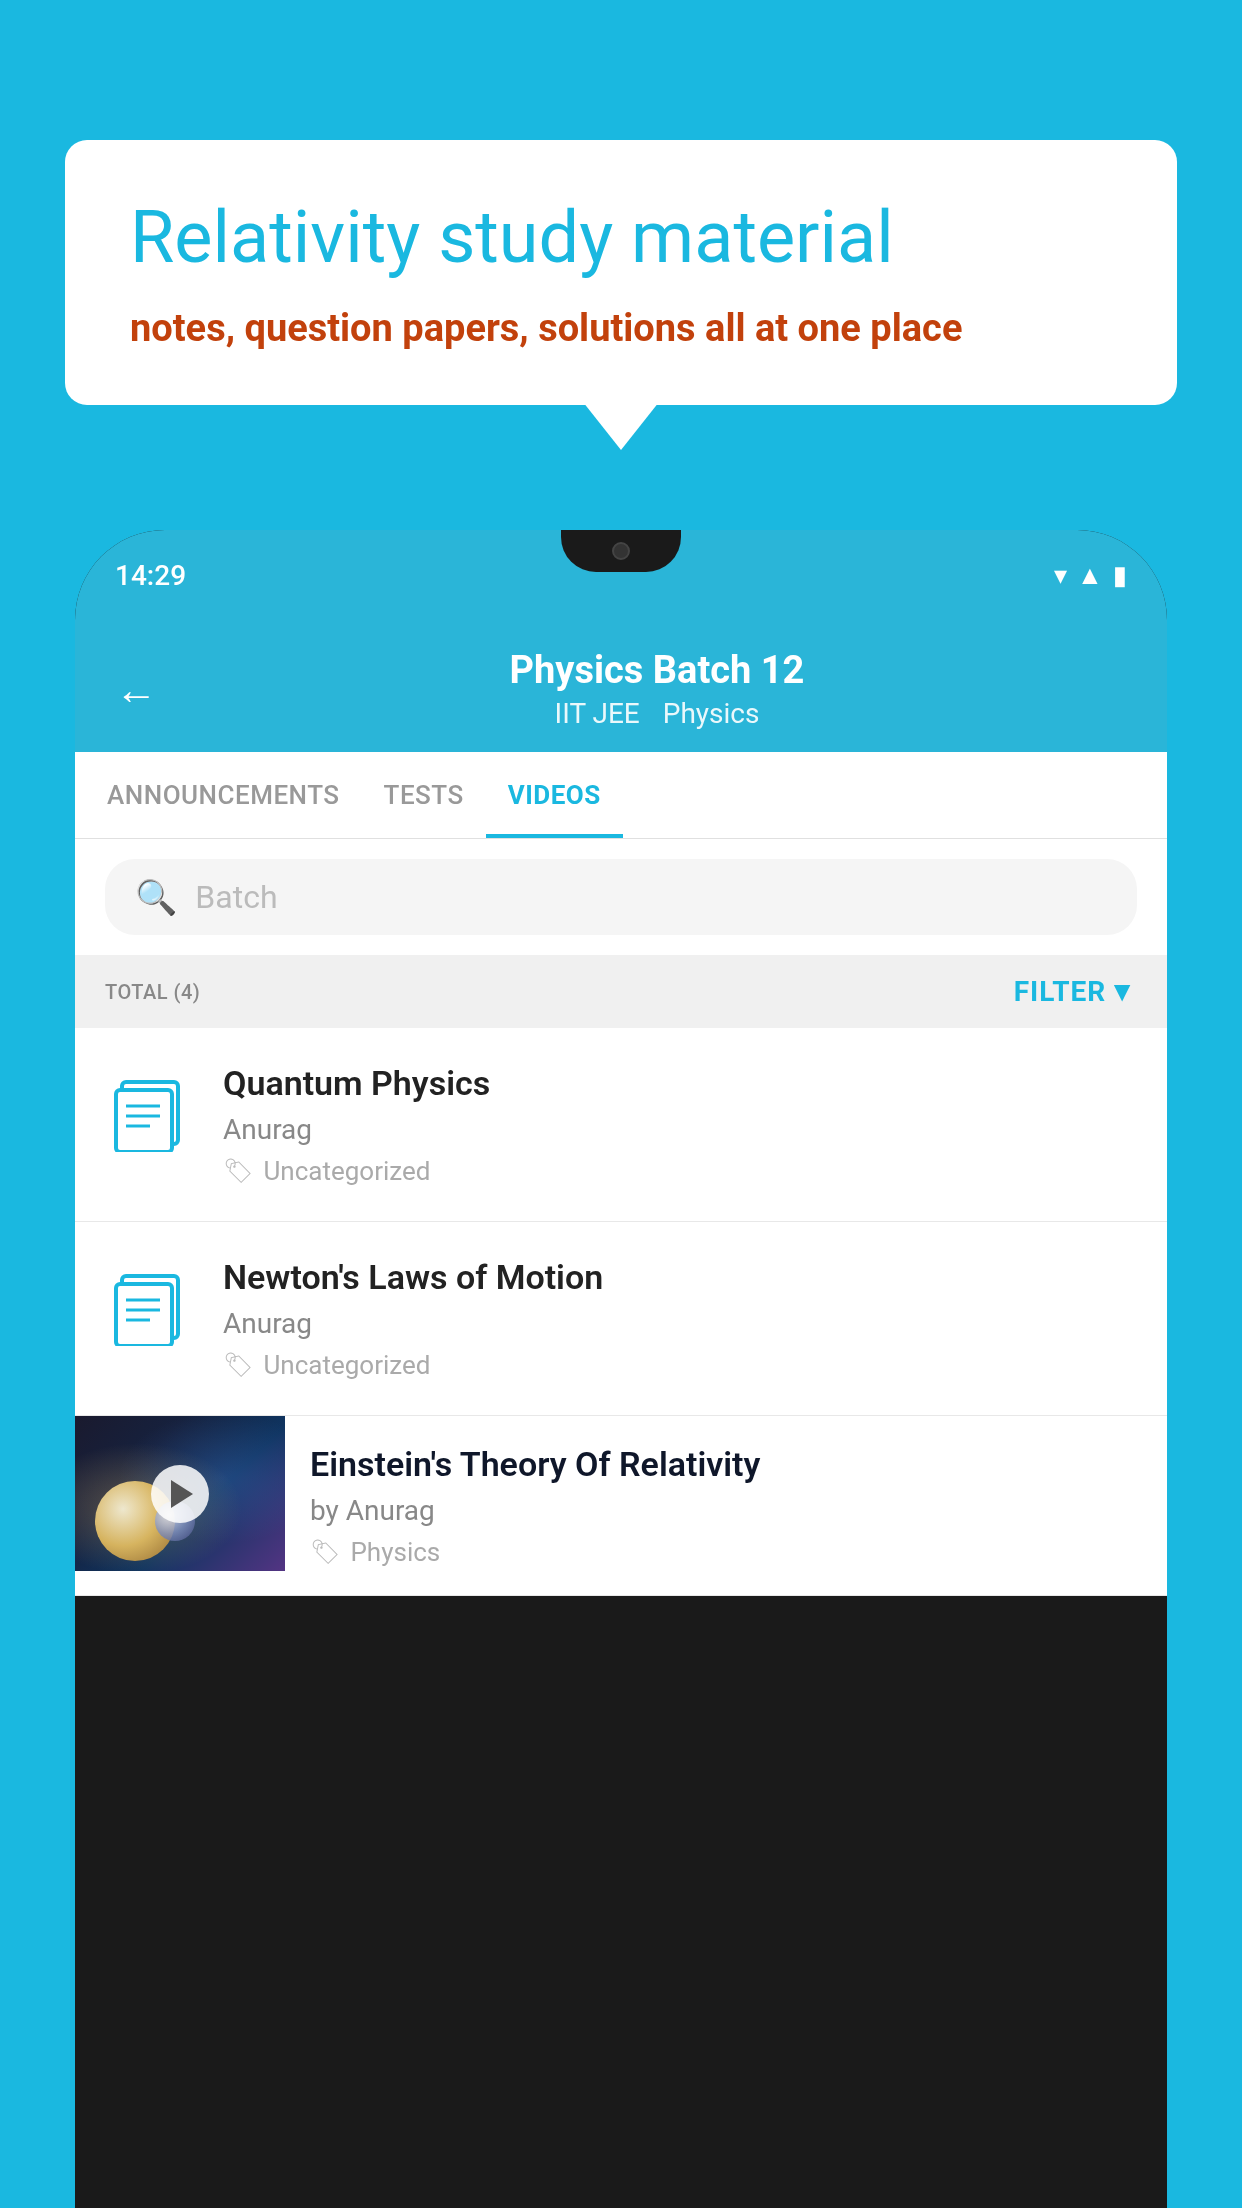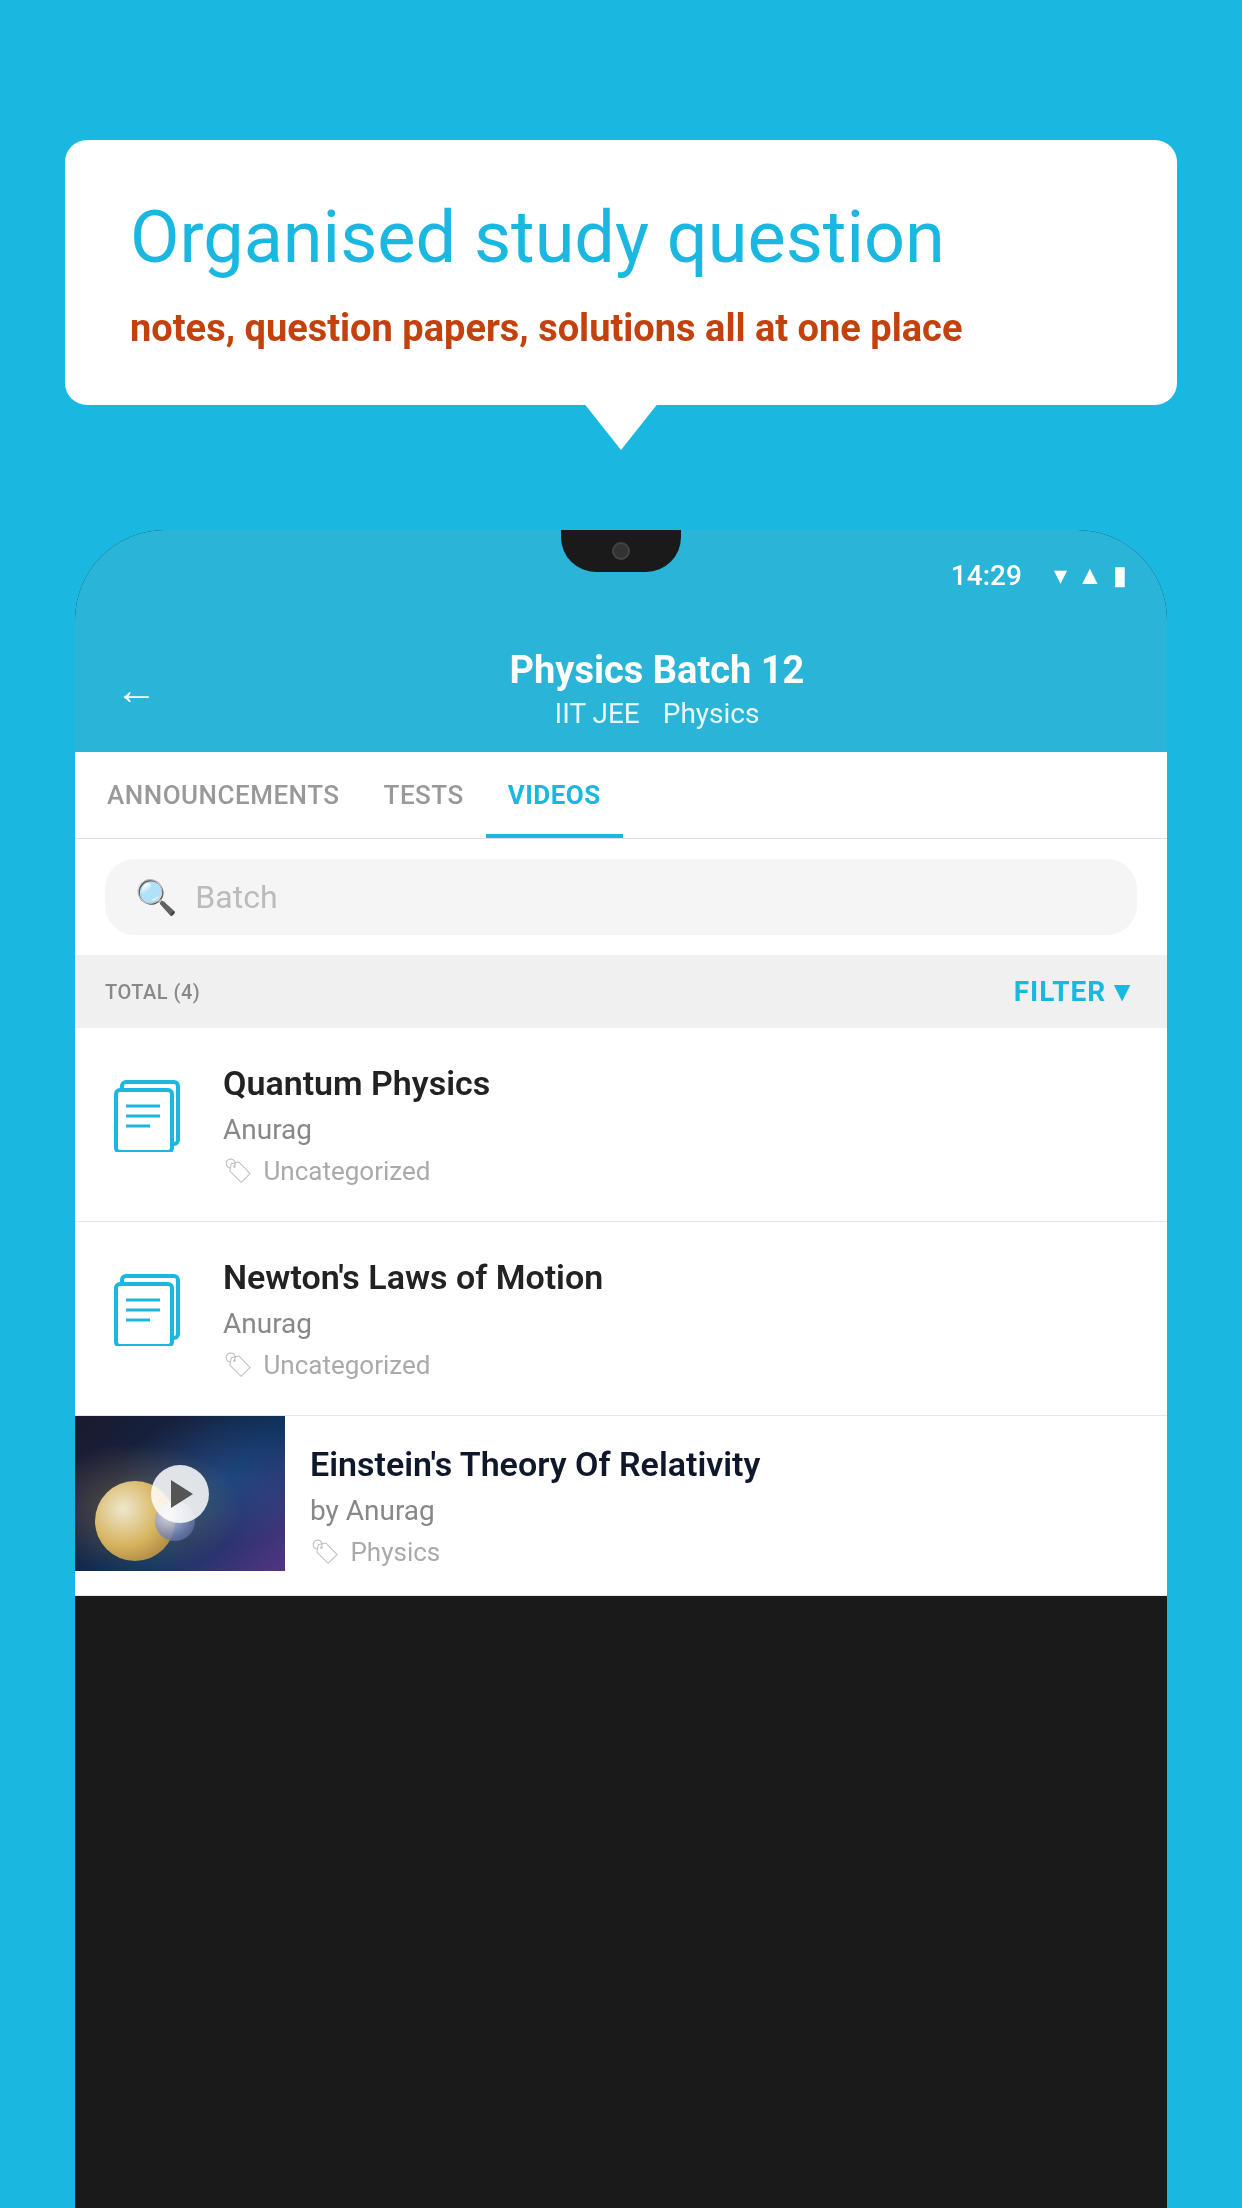--- a/index.html
+++ b/index.html
@@ -69,21 +69,21 @@
       z-index: 3;
     }
 
     
     .phone-top-bar {
       position: relative;
       height: 90px;
       background: #2ab5d8;
       display: flex;
       align-items: center;
-      justify-content: flex-end;
+      justify-content: space-between;
       padding: 12px 40px;
       gap: 32px;
     }
 
     .phone-status-time {
       color: white;
       font-size: 28px;
       font-weight: 500;
     }
 
@@ -399,21 +399,21 @@
       background: radial-gradient(circle at 35% 35%, #e0e8ff, #8090c0, #404880);
       border-radius: 50%;
       opacity: 0.8;
     }
   </style>
 </head>
 <body>
 
 <div class="speech-bubble-container">
   <div class="speech-bubble">
-    <div class="bubble-title">Organised study question</div>
+    <div class="bubble-title">Relativity study material</div>
     <div class="bubble-subtitle">notes, question papers, solutions all at one place</div>
   </div>
 </div>
 
 <div class="phone">
 
   <div class="phone-top-bar">
     <span class="phone-status-time">14:29</span>
     <div class="phone-notch">
       <div class="phone-camera"></div>

